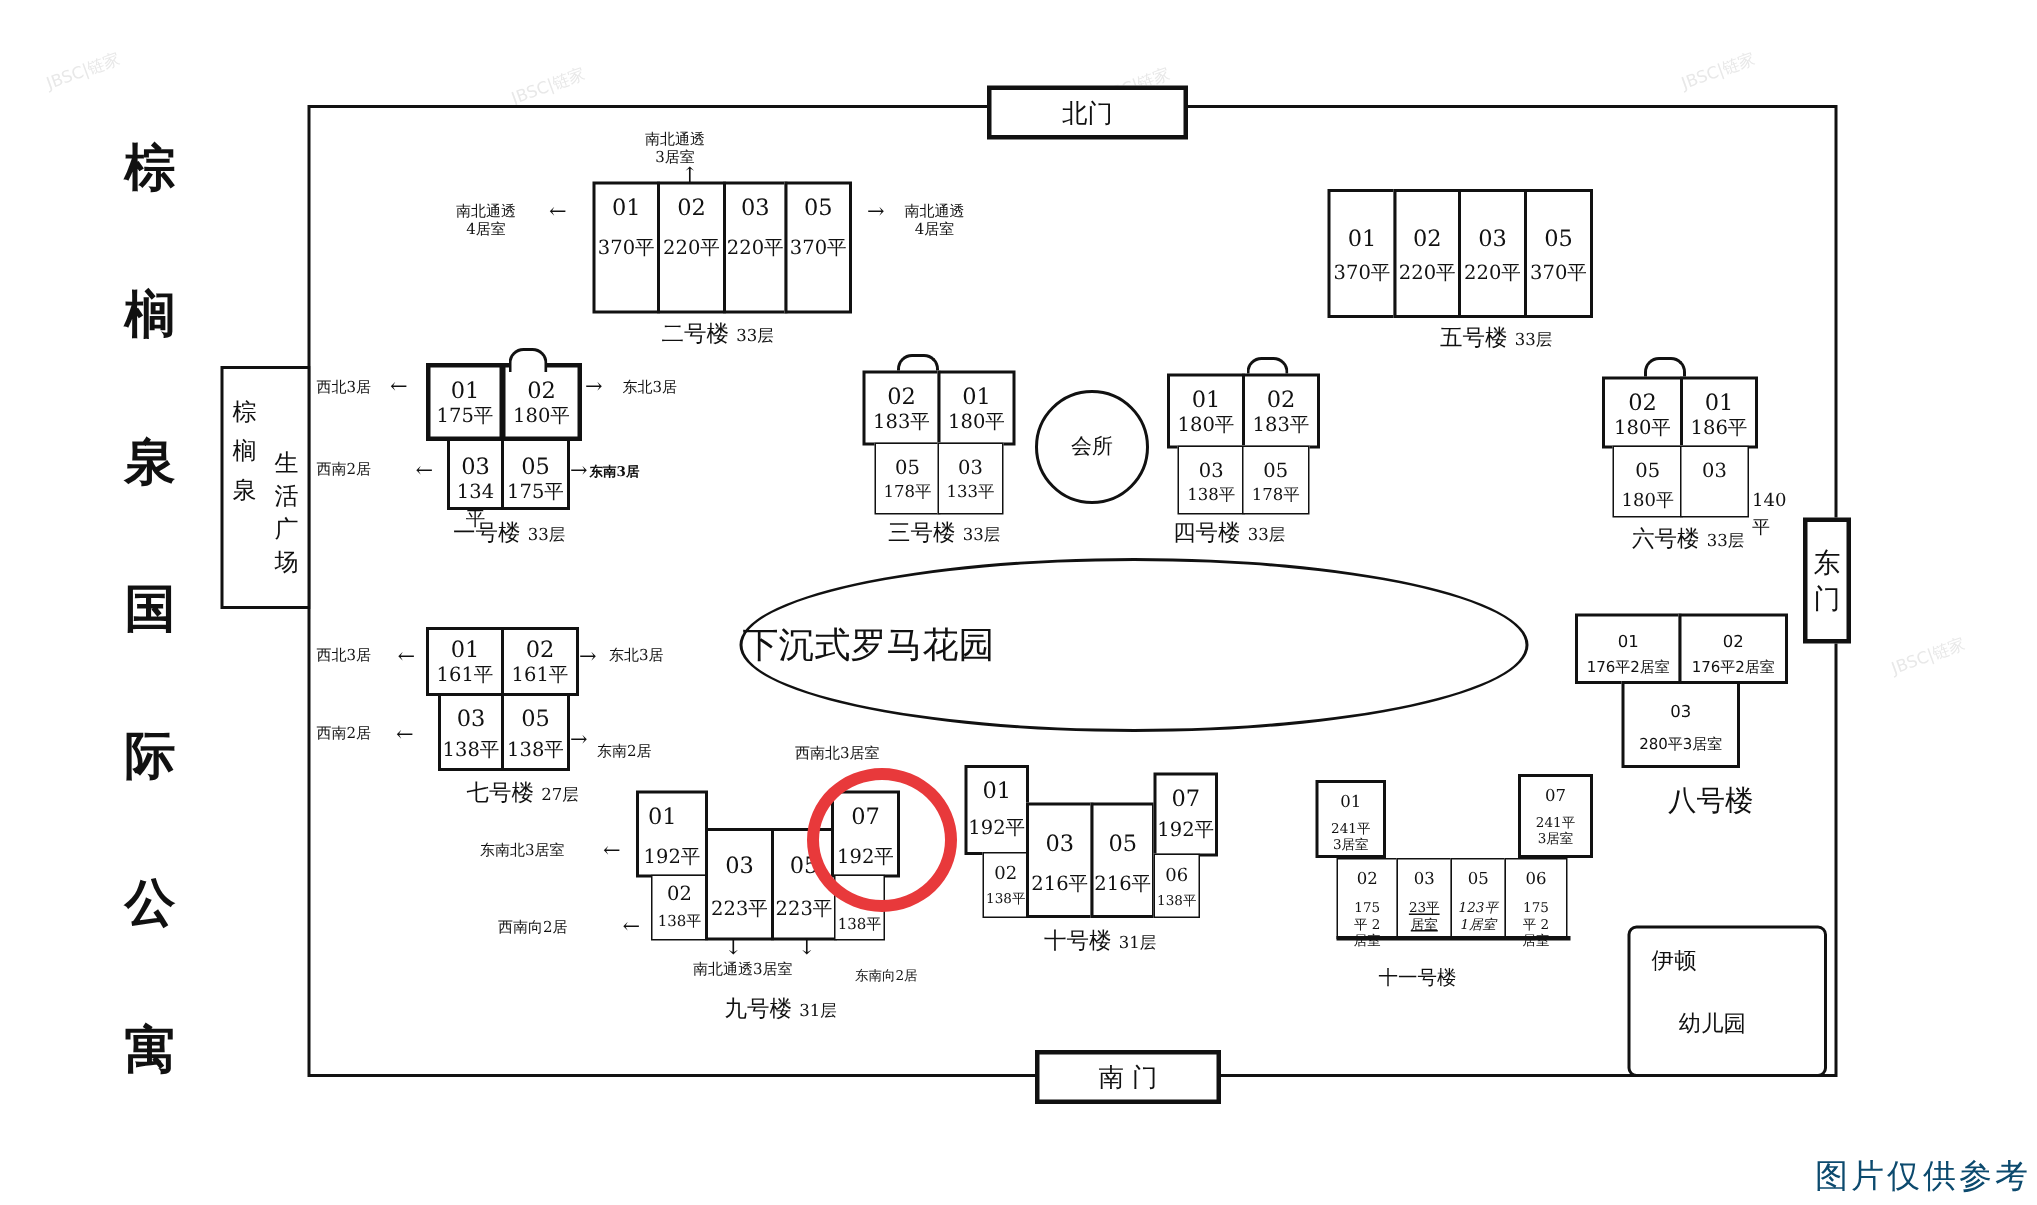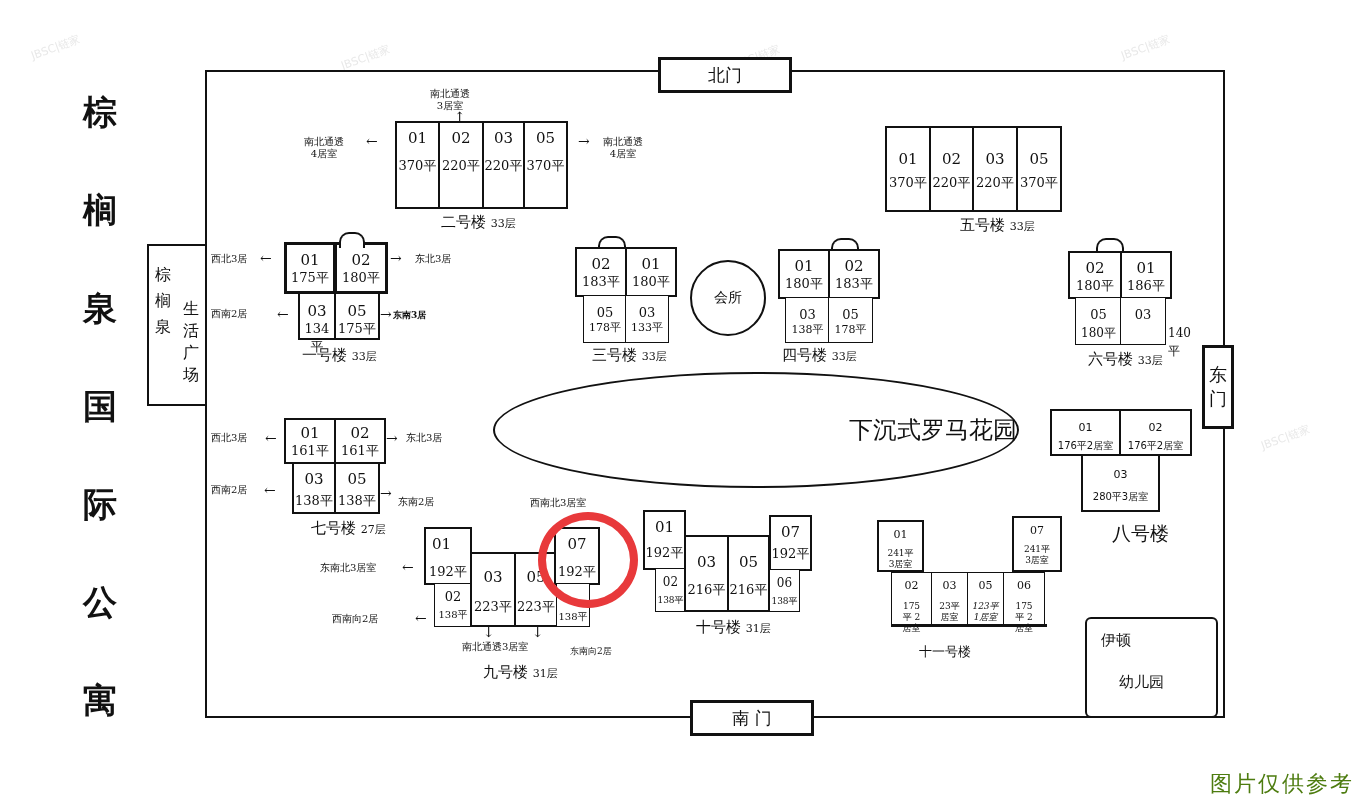--- a/index.html
+++ b/index.html
@@ -12,26 +12,26 @@
   .bld{position:absolute;}
   .unit{position:absolute;border:2px solid #111;box-sizing:border-box;background:#fff;text-align:center;font-size:14px;line-height:18px;}
   .unit .no{display:block;font-size:15px;margin-top:6px;}
   .unit .area{display:block;font-size:13px;}
   .unit.small .no{font-size:11px;margin-top:4px;}
   .unit.small .area{font-size:9px;line-height:11px;}
   .label{position:absolute;font-size:15px;white-space:nowrap;text-align:right;}
   .label small{font-size:11px;}
   .note{position:absolute;font-size:10px;white-space:nowrap;line-height:12px;text-align:center;}
   .arrow{position:absolute;font-size:14px;line-height:14px;}
-  .garden{position:absolute;left:493px;top:372px;width:526px;height:116px;border:2px solid #111;border-radius:50%;box-sizing:border-box;display:flex;align-items:center;justify-content:flex-end;font-size:24px;}
+  .garden{position:absolute;left:493px;top:372px;width:526px;height:116px;border:2px solid #111;border-radius:50%;box-sizing:border-box;display:flex;align-items:center;justify-content:flex-start;font-size:24px;}
   .club{position:absolute;left:690px;top:260px;width:76px;height:76px;border:2px solid #111;border-radius:50%;box-sizing:border-box;display:flex;align-items:center;justify-content:center;font-size:14px;}
   .plaza{position:absolute;left:147px;top:244px;width:60px;height:162px;border:2px solid #111;box-sizing:border-box;background:#fff;}
   .kinder{position:absolute;left:1085px;top:617px;width:133px;height:101px;border:2px solid #111;border-radius:6px;box-sizing:border-box;background:#fff;}
   .highlight{position:absolute;left:538px;top:512px;width:100px;height:96px;border:8px solid #e8393b;border-radius:50%;box-sizing:border-box;}
-  .disclaimer{position:absolute;right:4px;bottom:4px;font-size:22px;color:#4d7c0f;letter-spacing:2px;}
+  .disclaimer{position:absolute;right:4px;bottom:4px;font-size:22px;color:#0c4a6e;letter-spacing:2px;}
   .wm{position:absolute;font-size:11px;color:#e8e8e8;transform:rotate(-20deg);font-family:"DejaVu Sans",sans-serif;}
 </style>
 </head>
 <body>
 
 <div class="wm" style="left:30px;top:40px;">JBSC|链家</div>
 <div class="wm" style="left:340px;top:50px;">JBSC|链家</div>
 <div class="wm" style="left:730px;top:50px;">JBSC|链家</div>
 <div class="wm" style="left:1120px;top:40px;">JBSC|链家</div>
 <div class="wm" style="left:1260px;top:430px;">JBSC|链家</div>
@@ -336,21 +336,21 @@
   <div class="unit small" style="left:1012px;top:516px;width:50px;height:56px;">
       <span class="no">07</span>
       <span class="area" style="margin:4px auto 0;width:30px;">241平 3居室</span>
     </div>
   <div class="unit small" style="left:891px;top:572px;width:41px;height:54px;border-width:1px;">
       <span class="no">02</span>
       <span class="area" style="margin:6px auto 0;width:24px;">175平 2居室</span>
     </div>
   <div class="unit small" style="left:931px;top:572px;width:37px;height:54px;border-width:1px;">
       <span class="no">03</span>
-      <span class="area" style="margin:6px auto 0;width:24px;">23平 居室</span>
+      <span class="area" style="margin:6px auto 0;width:24px;text-decoration:underline;">23平 居室</span>
     </div>
   <div class="unit small" style="left:967px;top:572px;width:37px;height:54px;border-width:1px;">
       <span class="no">05</span>
       <span class="area" style="margin:6px auto 0;width:28px;font-style:italic;">123平 1居室</span>
     </div>
   <div class="unit small" style="left:1003px;top:572px;width:42px;height:54px;border-width:1px;">
       <span class="no">06</span>
       <span class="area" style="margin:6px auto 0;width:24px;">175平 2居室</span>
     </div>
   <div class="abs" style="left:891px;top:624px;width:156px;height:3px;background:#111;"></div>

